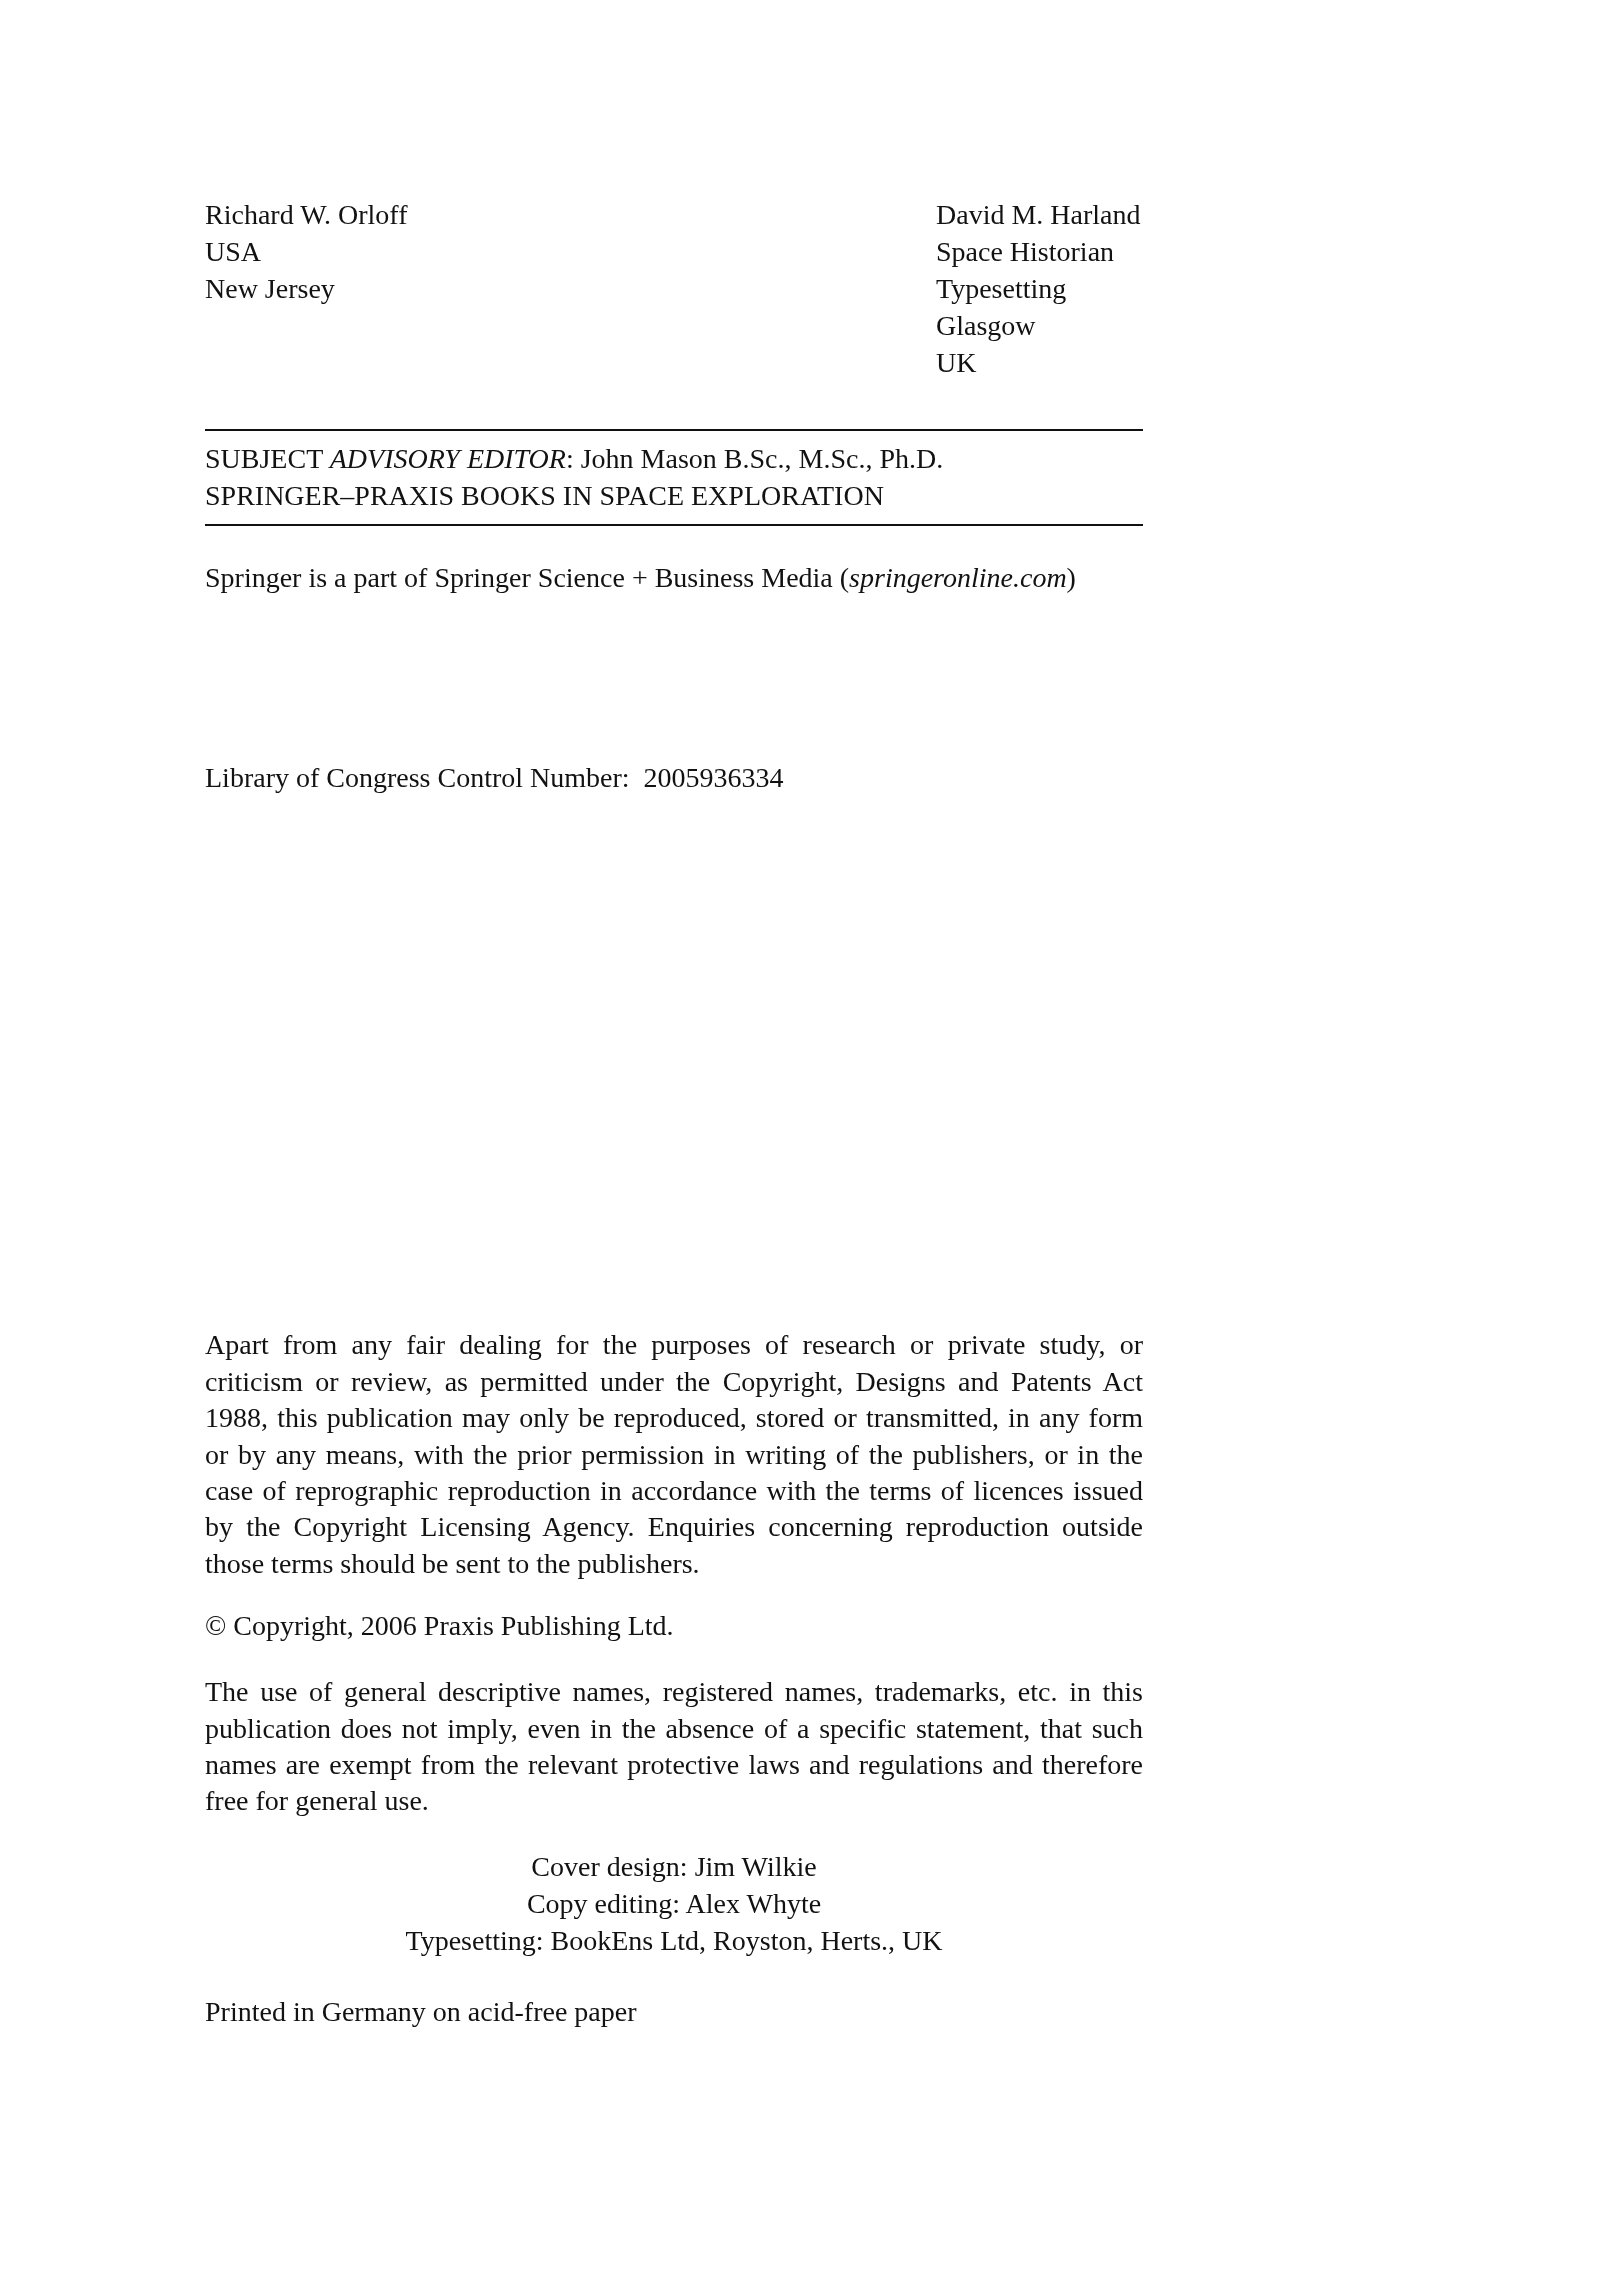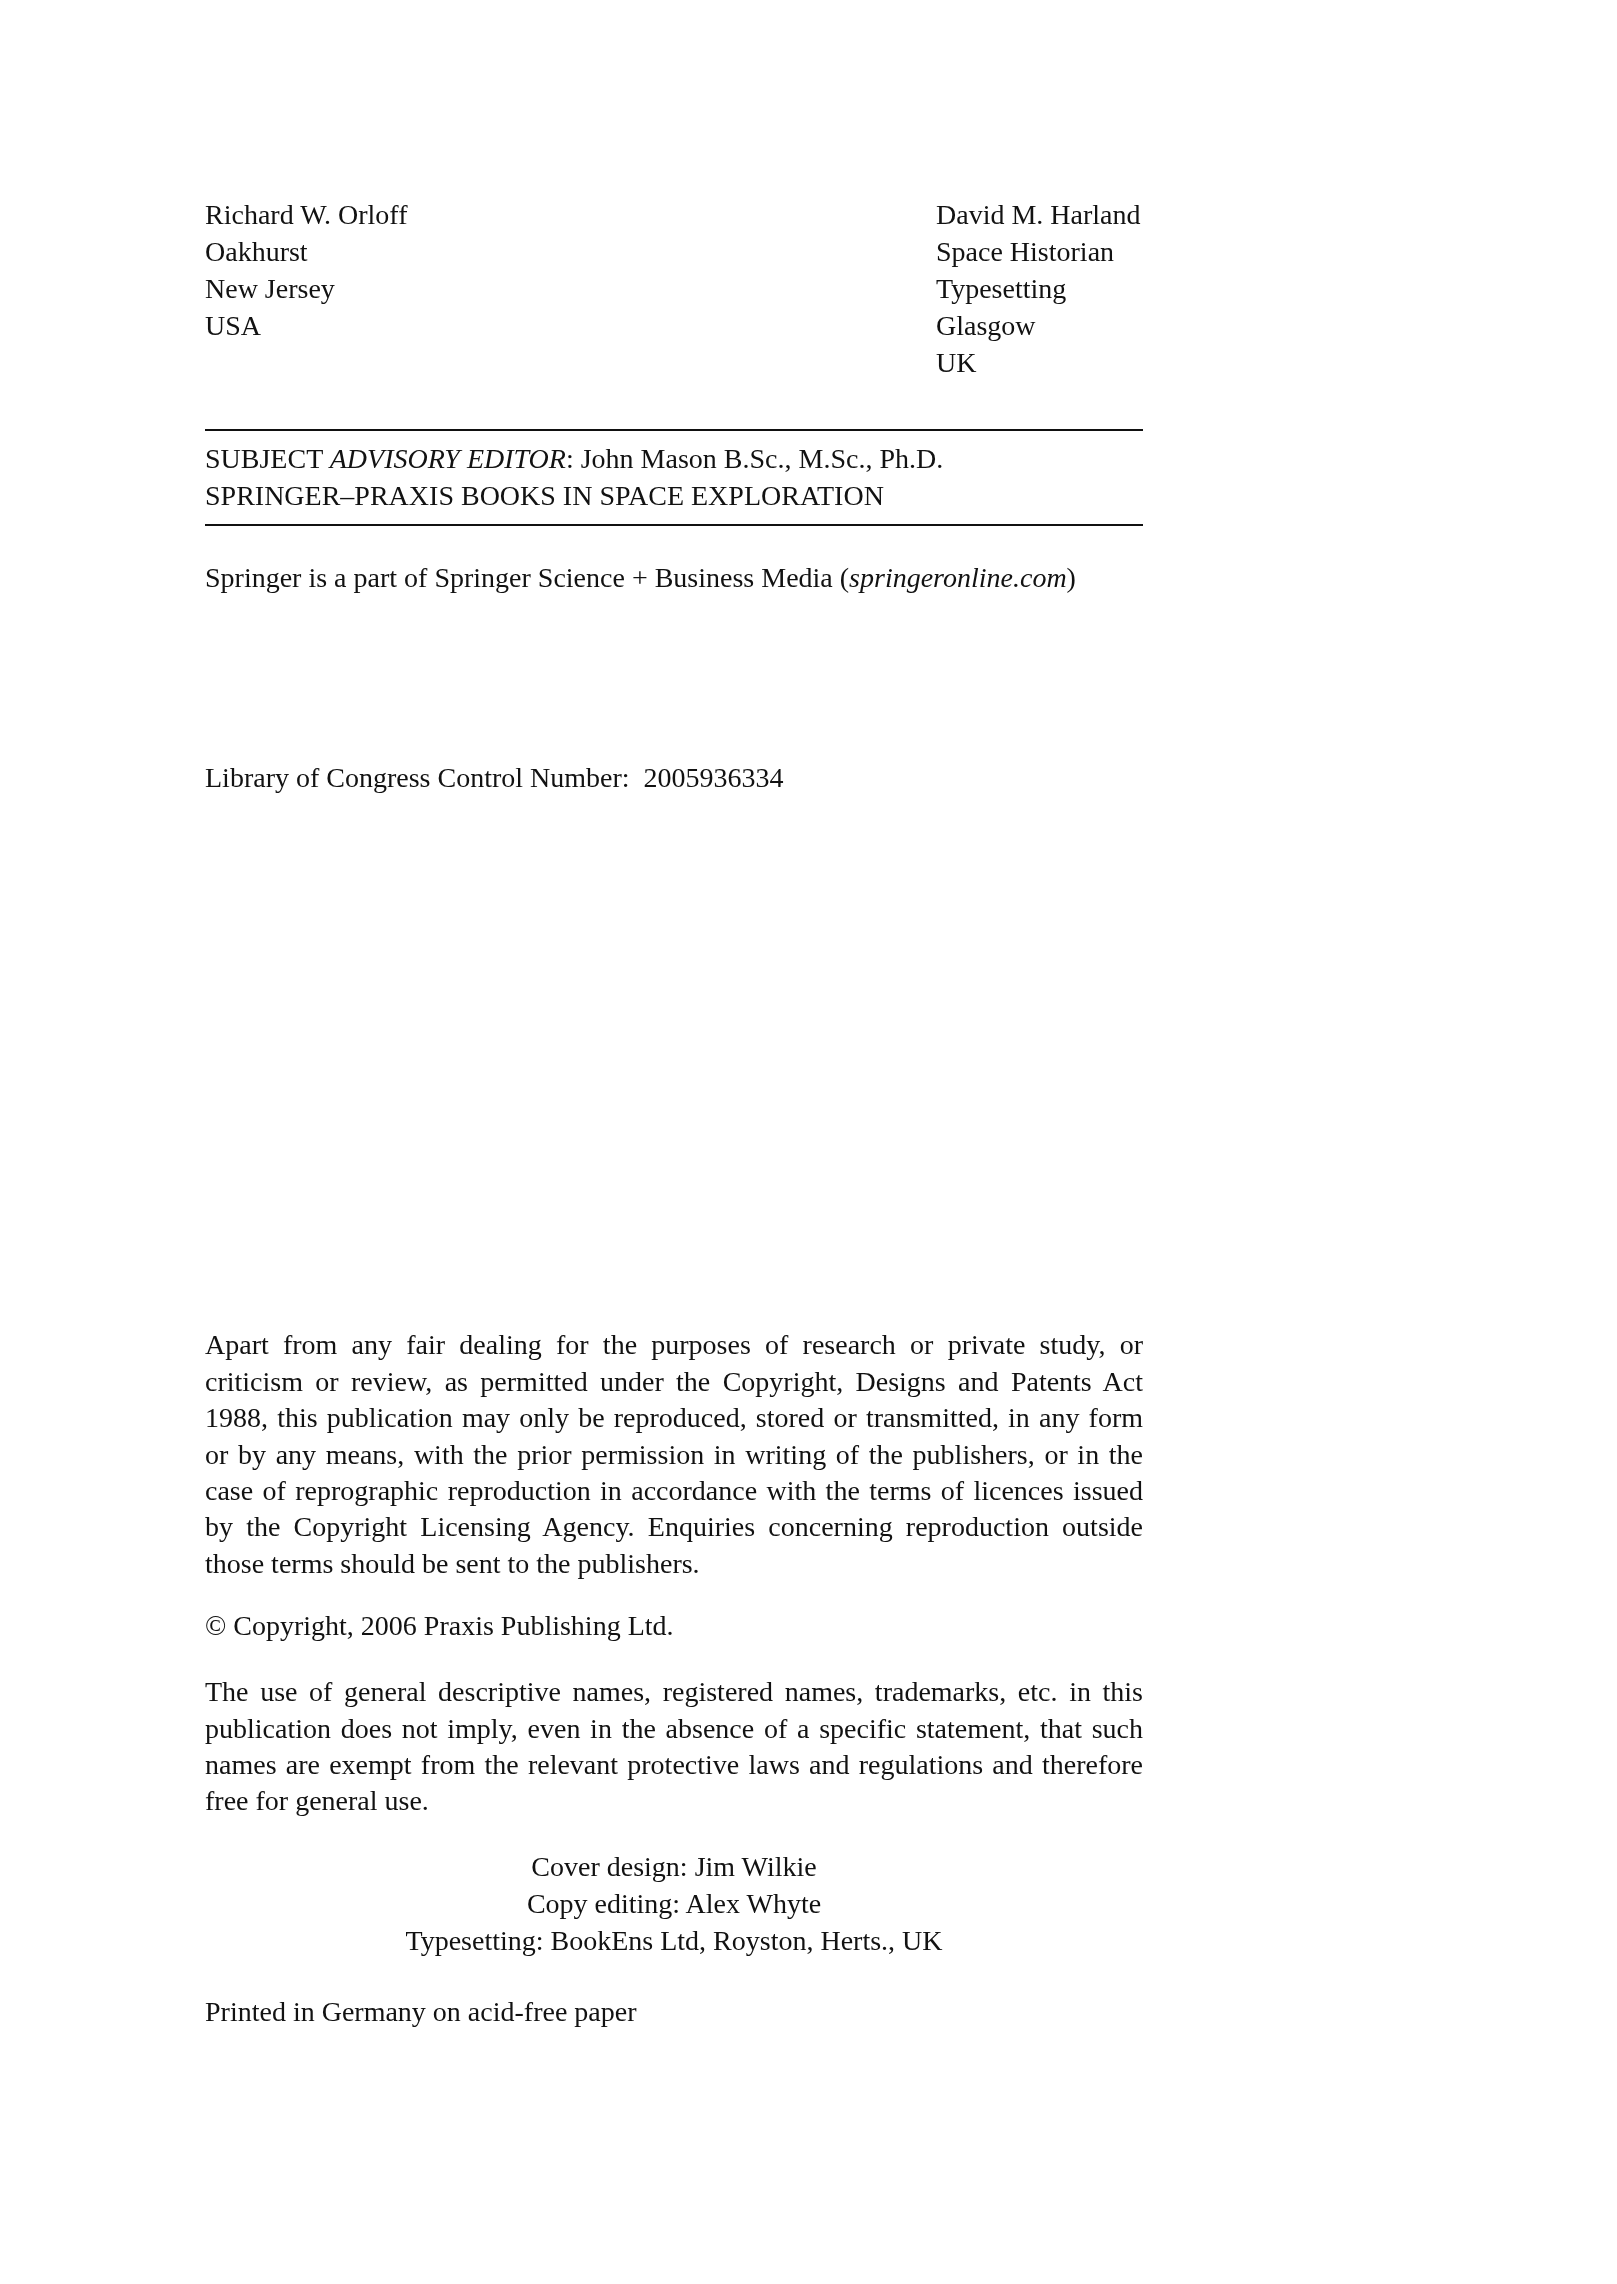--- a/index.html
+++ b/index.html
@@ -101,23 +101,22 @@
   }
 </style>
 </head>
 <body>
 
 <div class="page">
 
   <div class="authors">
     <div class="author-col left">
       <div class="author-line">Richard W. Orloff</div>
-      <div class="author-line">Oakhurst</div>
+      <div class="author-line">USA</div>
       <div class="author-line">New Jersey</div>
-      <div class="author-line">USA</div>
     </div>
     <div class="author-col right">
       <div class="author-line">David M. Harland</div>
       <div class="author-line">Space Historian</div>
       <div class="author-line">Typesetting</div>
       <div class="author-line">Glasgow</div>
       <div class="author-line">UK</div>
     </div>
   </div>
 

